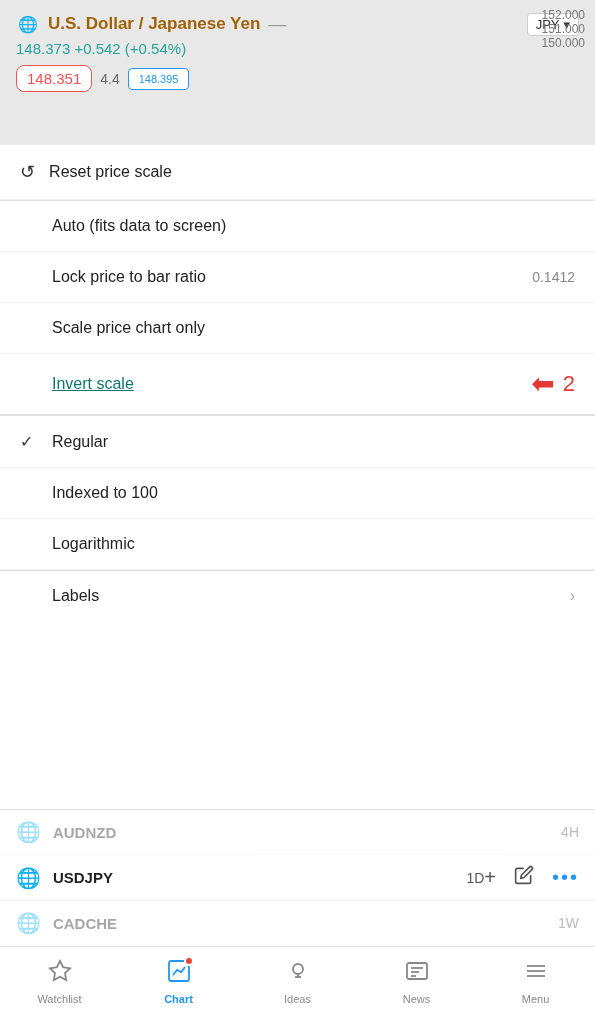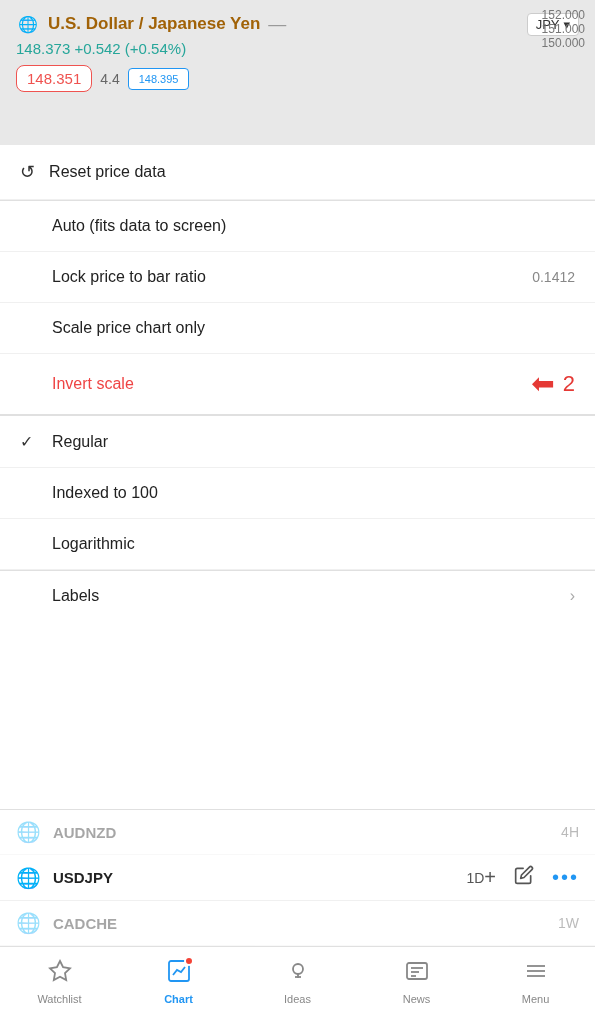--- a/index.html
+++ b/index.html
@@ -193,22 +193,23 @@
     
     .invert-scale-row {
       display: flex;
       align-items: center;
       padding: 16px 20px;
       border-bottom: 1px solid #e0e0e0;
     }
 
     .invert-scale-label {
       font-size: 16px;
-      color: #ef4444;
+      color: #0f766e;
       flex: 1;
+      text-decoration: underline;
     }
 
     .arrow-annotation {
       display: flex;
       align-items: center;
       gap: 8px;
     }
 
     .red-arrow {
       color: #e53935;
@@ -381,21 +382,21 @@
     <span class="scale-label">152.000</span>
     <span class="scale-label">151.000</span>
     <span class="scale-label">150.000</span>
   </div>
 </div>
 
 <div class="menu-overlay">
 
   <div class="menu-item">
     <span class="menu-item-icon reset-icon">↺</span>
-    <span class="menu-item-label">Reset price data</span>
+    <span class="menu-item-label">Reset price scale</span>
   </div>
 
   <div class="divider"></div>
 
   <div class="menu-item">
     <span class="checkmark-empty"></span>
     <span class="menu-item-label">Auto (fits data to screen)</span>
   </div>
 
   <div class="menu-item">

